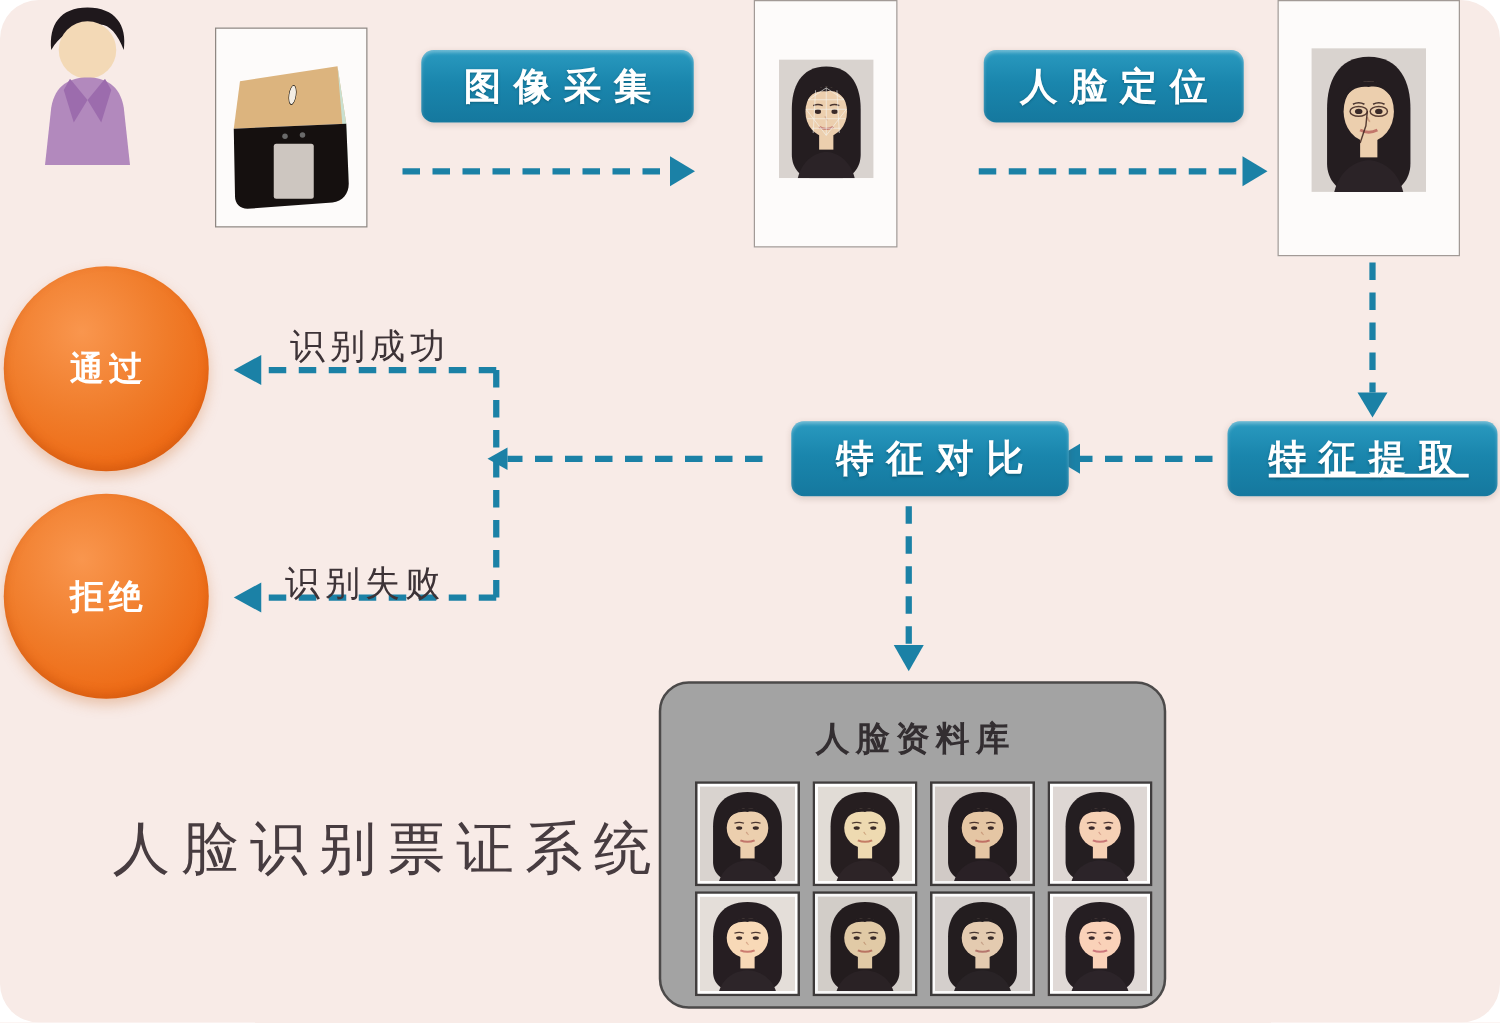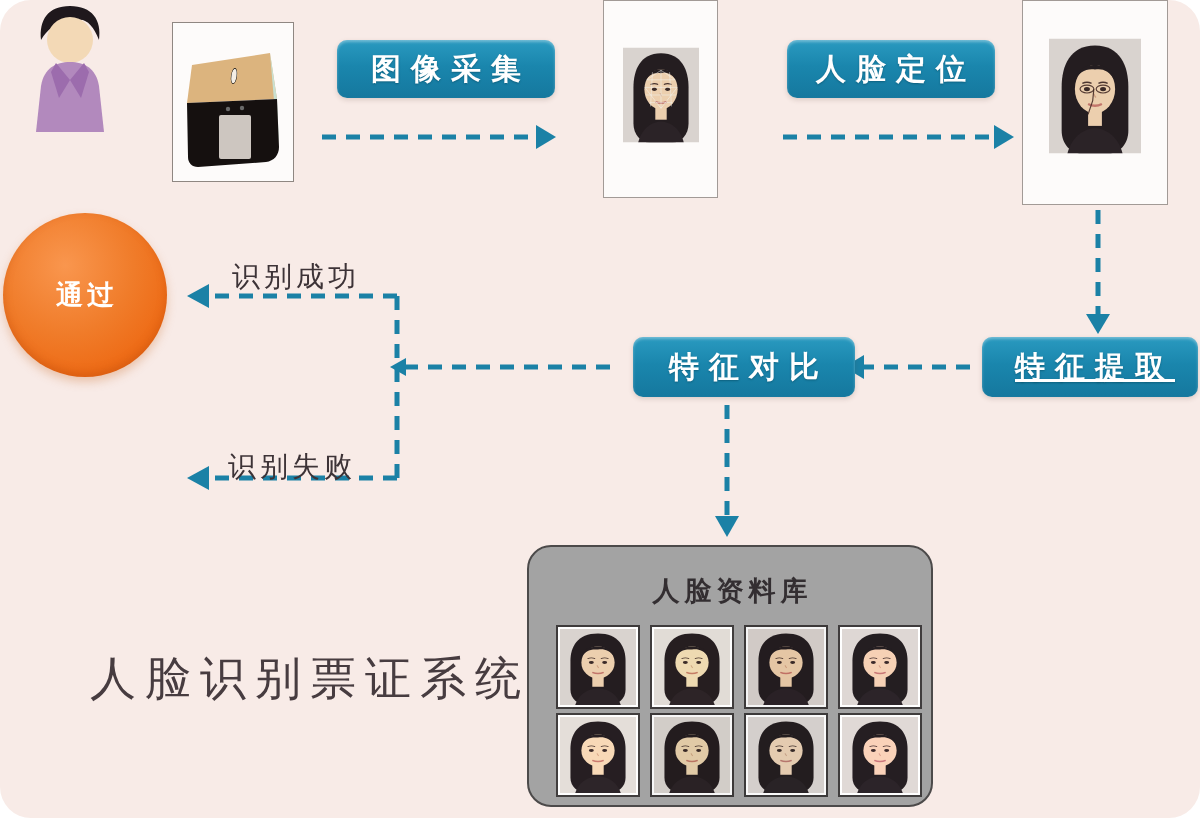--- a/index.html
+++ b/index.html
@@ -185,20 +185,21 @@
 
   <div class="step-btn btn-capture">图像采集</div>
   <div class="step-btn btn-locate">人脸定位</div>
   <div class="step-btn btn-extract">特征提取</div>
   <div class="step-btn btn-compare">特征对比</div>
 
   <div class="flow-label label-success">识别成功</div>
   <div class="flow-label label-failure">识别失败</div>
 
   <div class="result-circle circle-pass">通过</div>
+  <div class="result-circle circle-reject">拒绝</div>
 
   <div class="db-box">
     <div class="db-title">人脸资料库</div>
     <div class="db-photo c1 r1">
         <svg viewBox="0 0 80 100" preserveAspectRatio="none">
           <use href="#face-sym"></use>
         </svg>
       </div>
     <div class="db-photo c2 r1 f2">
         <svg viewBox="0 0 80 100" preserveAspectRatio="none">

